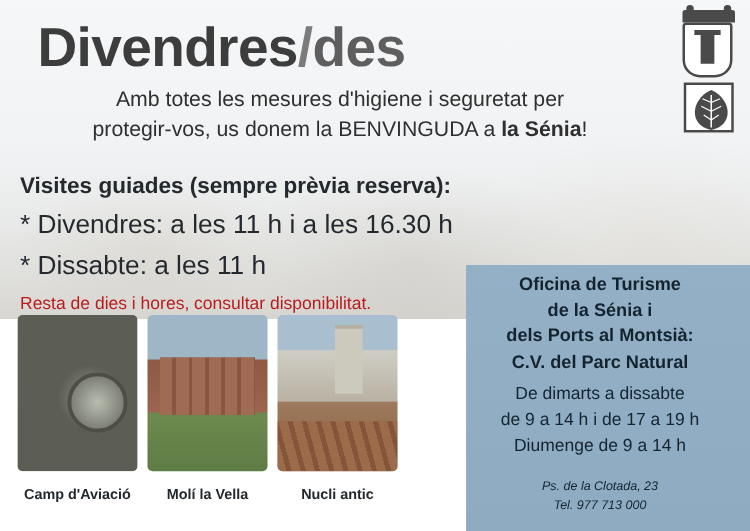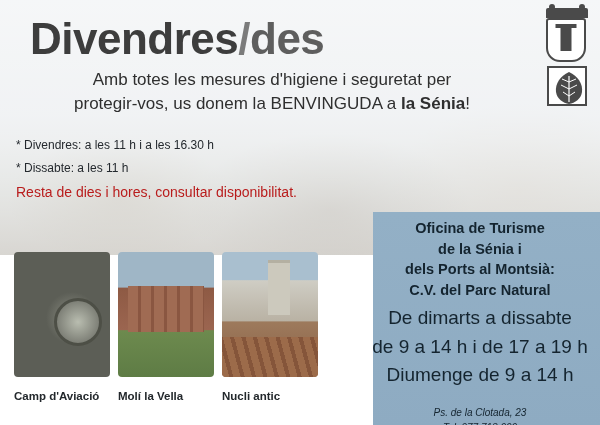--- a/index.html
+++ b/index.html
@@ -98,21 +98,21 @@
     text-align: center;
     z-index: 5;
   }
   .subhead b { font-weight: bold; }
   
   .visits {
     position: absolute; left: 16px; top: 138px; width: 400px;
     z-index: 5; color: #24292e;
   }
   .visits .title { font-size: 18px; font-weight: bold; margin-bottom: 9px; }
-  .visits .line { font-size: 12px; margin-bottom: 9px; }
+  .visits .line { font-size: 21px; margin-bottom: 9px; }
   .visits .note { font-size: 14px; color: #b91c1c; margin-top: 2px; }
   
   .photos {
     position: absolute; left: 14px; top: 252px;
     display: flex; gap: 8px; z-index: 5;
   }
   .photo {
     width: 96px; height: 125px;
     border-radius: 4px;
     overflow: hidden;
@@ -152,34 +152,34 @@
   .photo.p3:after {
     content: ""; position: absolute; left: 0; bottom: 0;
     width: 96px; height: 40px;
     background: repeating-linear-gradient(75deg, #9c6b4a 0 7px, #85553a 7px 11px);
   }
   .captions {
     position: absolute; left: 14px; top: 390px;
     display: flex; gap: 8px; z-index: 5;
   }
   .caption {
-    width: 96px; text-align: left;
+    width: 96px; text-align: center;
     font-size: 11.5px; font-weight: bold; color: #23282c;
     line-height: 1.2;
   }
   
   .office {
     position: absolute; right: 0; top: 218px; width: 240px;
     text-align: center; color: #14242f; z-index: 6;
   }
   .office .strong {
     font-size: 14.5px; font-weight: bold; line-height: 1.42;
   }
   .office .hours {
-    font-size: 19px; line-height: 1.5; margin-top: 4px;
+    font-size: 14px; line-height: 1.5; margin-top: 4px;
   }
   .office .addr {
     font-size: 10px; font-style: italic; line-height: 1.5; margin-top: 15px;
     color: #14242f;
   }
 </style>
 </head>
 <body>
 
 <div class="poster">
@@ -210,20 +210,21 @@
   <div class="headline">
     <span>Divendres</span><span class="slash">/</span><span class="des">des</span>
   </div>
 
   <div class="subhead">
     <div>Amb totes les mesures d'higiene i seguretat per</div>
     <div><span>protegir-vos, us donem la BENVINGUDA a </span><b>la Sénia</b><span>!</span></div>
   </div>
 
   <div class="visits">
+    <div class="title">Visites guiades (sempre prèvia reserva):</div>
     <div class="line">* Divendres: a les 11 h i a les 16.30 h</div>
     <div class="line">* Dissabte: a les 11 h</div>
     <div class="note">Resta de dies i hores, consultar disponibilitat.</div>
   </div>
 
   <div class="photos">
     <div class="photo p1"></div>
     <div class="photo p2"></div>
     <div class="photo p3"></div>
   </div>

